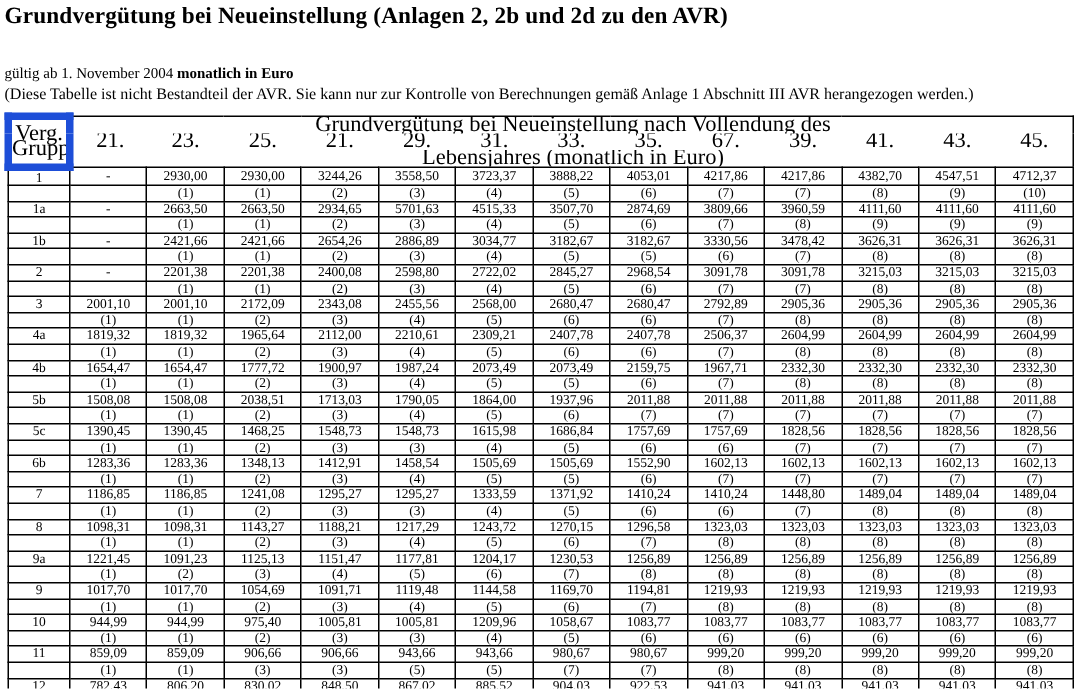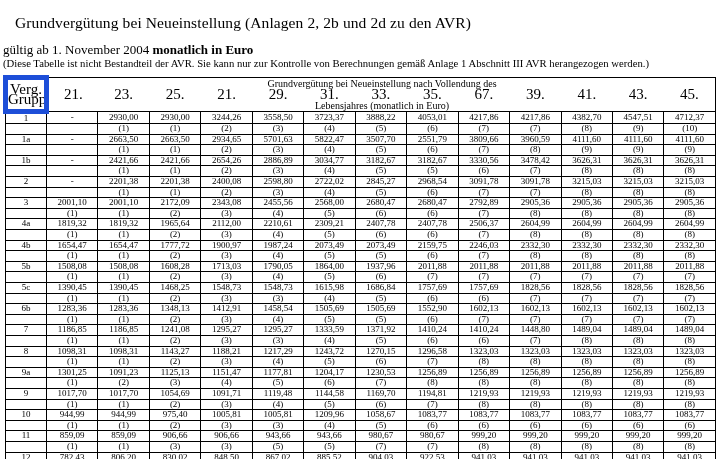--- a/index.html
+++ b/index.html
@@ -2,38 +2,38 @@
 <html><head>
 <meta charset="utf-8">
 <style>
   html, body { margin: 0; padding: 0; background: #fff; }
   body {
     width: 720px; height: 459px; overflow: hidden;
     font-family: "Liberation Serif", serif; color: #000;
   }
   .page { padding: 1px 3px 0 3px; }
   .title {
-    font-size: 15.5px; font-weight: normal; margin: 12px; line-height: 19px;
+    font-size: 15.5px; font-weight: bold; margin: 0; line-height: 19px;
     letter-spacing: 0.1px;
   }
-  .subtitle { font-size: 13px; line-height: 12.5px; }
+  .subtitle { font-size: 10px; line-height: 12.5px; margin-top: 24px; }
   .subtitle b { font-weight: bold; }
   .note { font-size: 10.7px; line-height: 12px; margin-bottom: 6px; white-space: nowrap; }
   table.salary {
     border-collapse: collapse; table-layout: fixed;
     width: 713px; border: 1px solid #000;
   }
   .salary th, .salary td {
     padding: 0; text-align: center; vertical-align: middle;
     font-weight: normal; overflow: hidden; white-space: nowrap;
   }
   th.group-head {
     border: 5px solid #1d4ed8; font-size: 15px; line-height: 10.5px;
   }
-  th.span-head { font-size: 10px; line-height: 11px; border: none; }
+  th.span-head { font-size: 15px; line-height: 11px; border: none; }
   th.age-head { font-size: 15px; line-height: 11px; border: none; }
   tbody td {
     border: 1px solid #000; font-size: 9px; line-height: 9.6px; height: 9.6px;
   }
   td.group-cell { font-size: 9px; }
 </style>
 </head>
 <body>
 
 <div class="page">
@@ -118,23 +118,23 @@
           <td>(9)</td>
           <td>(10)</td>
         </tr>
         <tr>
           <td class="group-cell">1a</td>
           <td>-</td>
           <td>2663,50</td>
           <td>2663,50</td>
           <td>2934,65</td>
           <td>5701,63</td>
-          <td>5822,47</td>
+          <td>4515,33</td>
           <td>3507,70</td>
-          <td>2551,79</td>
+          <td>2874,69</td>
           <td>3809,66</td>
           <td>3960,59</td>
           <td>4111,60</td>
           <td>4111,60</td>
           <td>4111,60</td>
         </tr>
         <tr>
           <td></td>
           <td></td>
           <td>(1)</td>
@@ -281,21 +281,21 @@
         <tr>
           <td class="group-cell">4b</td>
           <td>1654,47</td>
           <td>1654,47</td>
           <td>1777,72</td>
           <td>1900,97</td>
           <td>1987,24</td>
           <td>2073,49</td>
           <td>2073,49</td>
           <td>2159,75</td>
-          <td>2246,03</td>
+          <td>1967,71</td>
           <td>2332,30</td>
           <td>2332,30</td>
           <td>2332,30</td>
           <td>2332,30</td>
         </tr>
         <tr>
           <td></td>
           <td>(1)</td>
           <td>(1)</td>
           <td>(2)</td>
@@ -307,21 +307,21 @@
           <td>(7)</td>
           <td>(8)</td>
           <td>(8)</td>
           <td>(8)</td>
           <td>(8)</td>
         </tr>
         <tr>
           <td class="group-cell">5b</td>
           <td>1508,08</td>
           <td>1508,08</td>
-          <td>1608,28</td>
+          <td>2038,51</td>
           <td>1713,03</td>
           <td>1790,05</td>
           <td>1864,00</td>
           <td>1937,96</td>
           <td>2011,88</td>
           <td>2011,88</td>
           <td>2011,88</td>
           <td>2011,88</td>
           <td>2011,88</td>
           <td>2011,88</td>
@@ -465,21 +465,21 @@
           <td>(6)</td>
           <td>(7)</td>
           <td>(8)</td>
           <td>(8)</td>
           <td>(8)</td>
           <td>(8)</td>
           <td>(8)</td>
         </tr>
         <tr>
           <td class="group-cell">9a</td>
-          <td>1301,25</td>
+          <td>1221,45</td>
           <td>1091,23</td>
           <td>1125,13</td>
           <td>1151,47</td>
           <td>1177,81</td>
           <td>1204,17</td>
           <td>1230,53</td>
           <td>1256,89</td>
           <td>1256,89</td>
           <td>1256,89</td>
           <td>1256,89</td>

